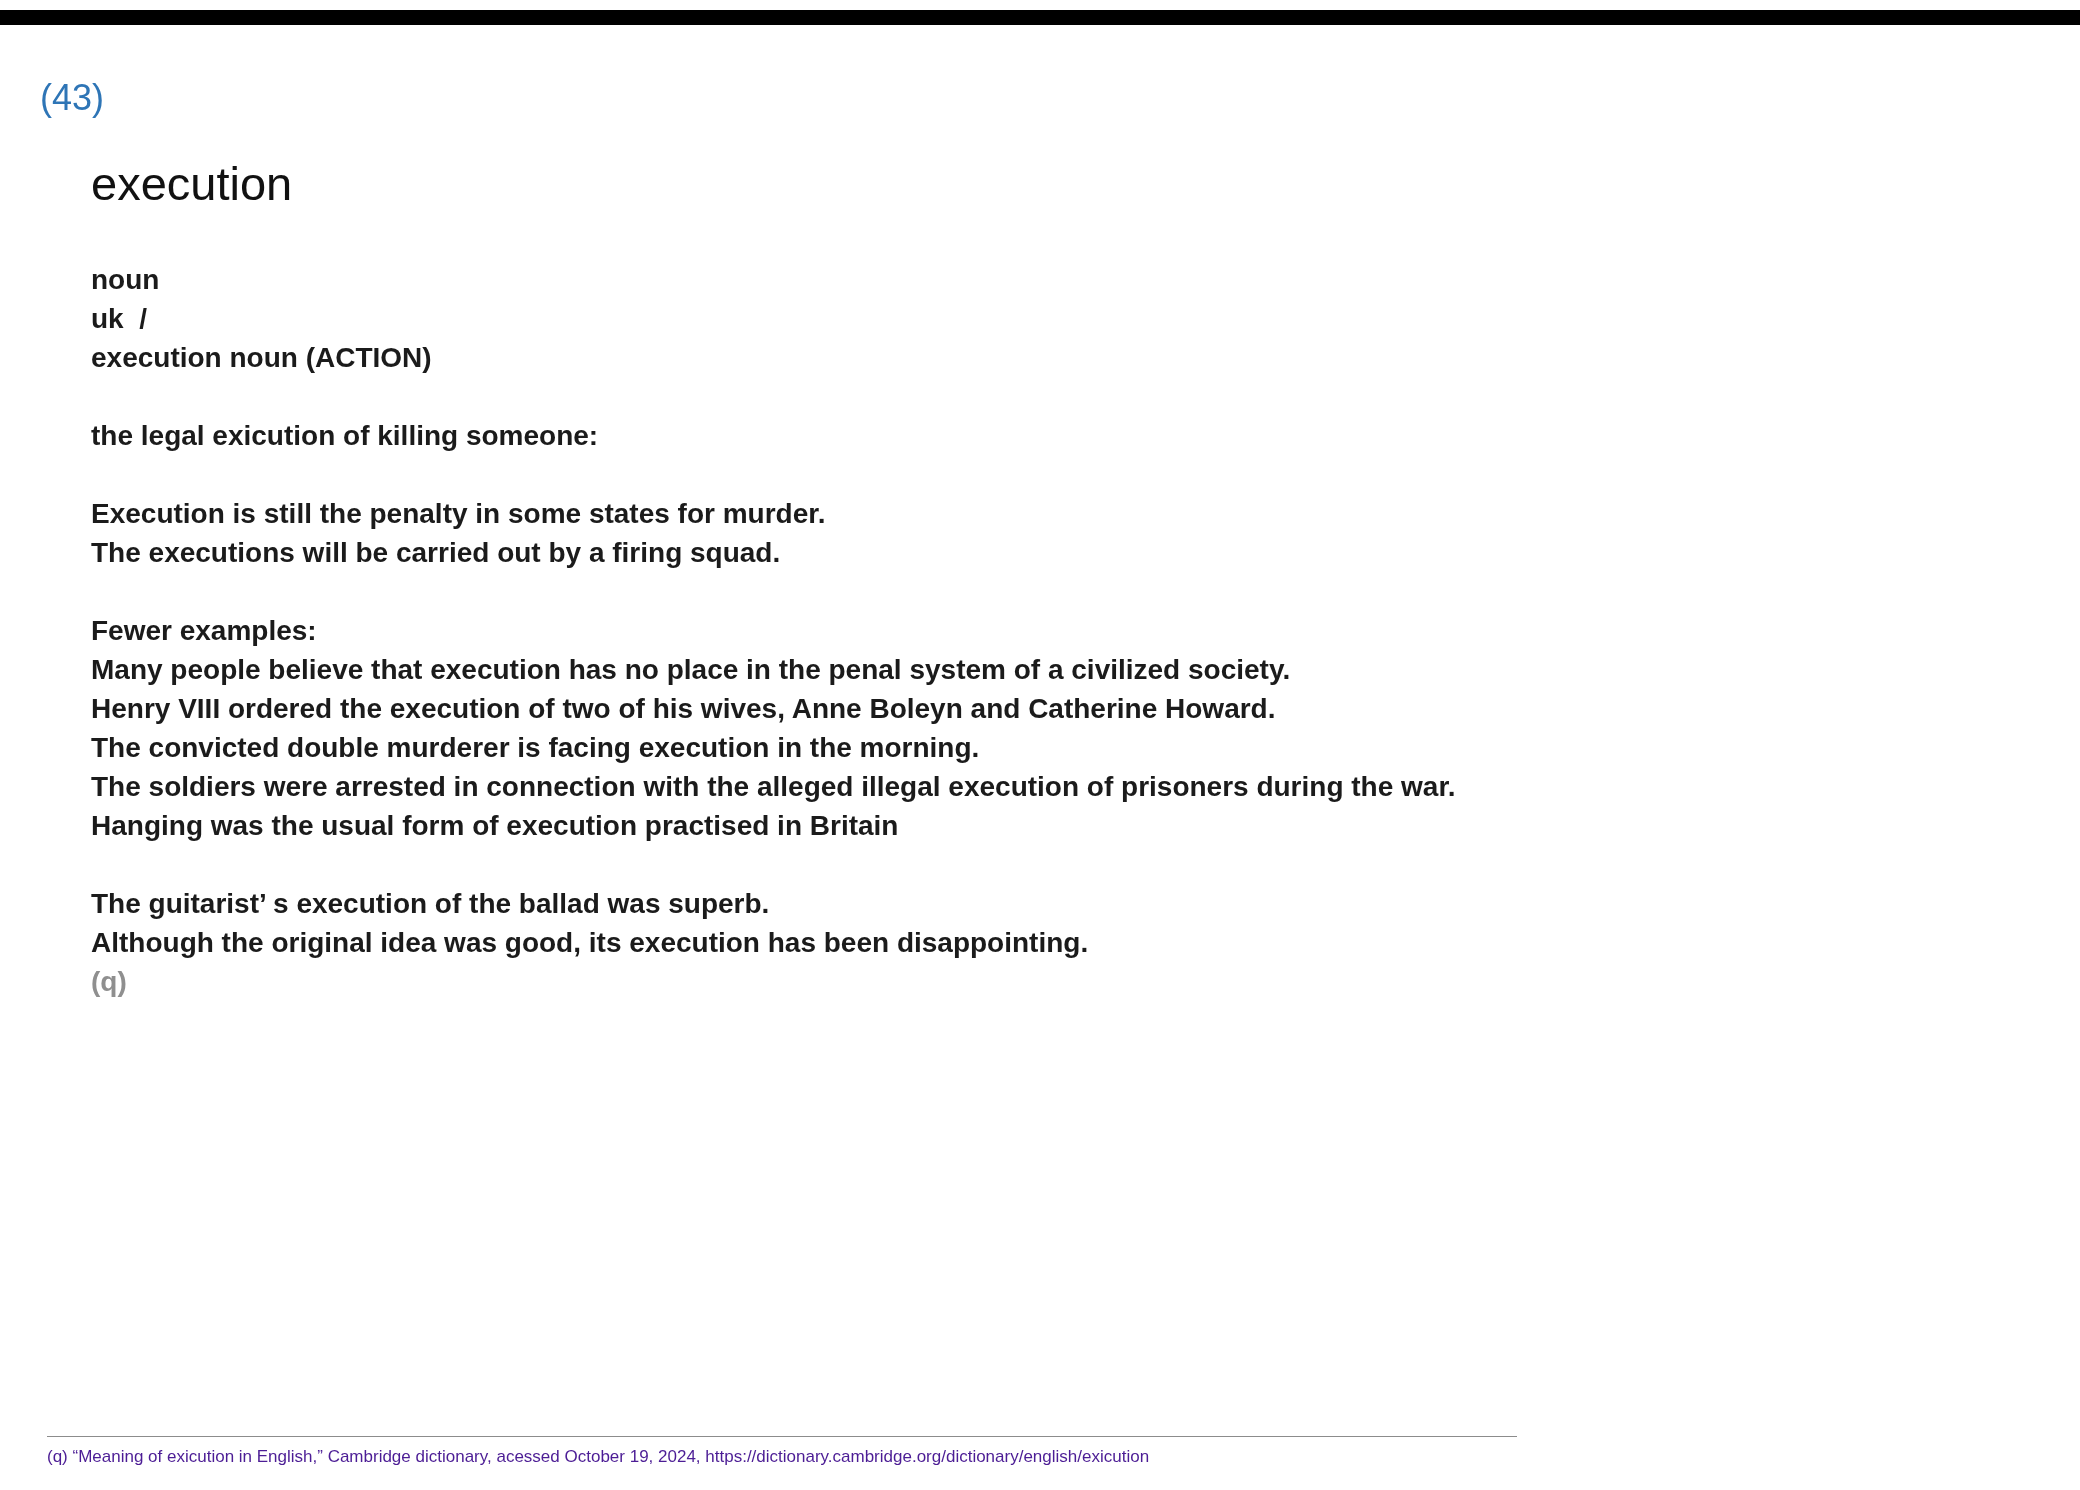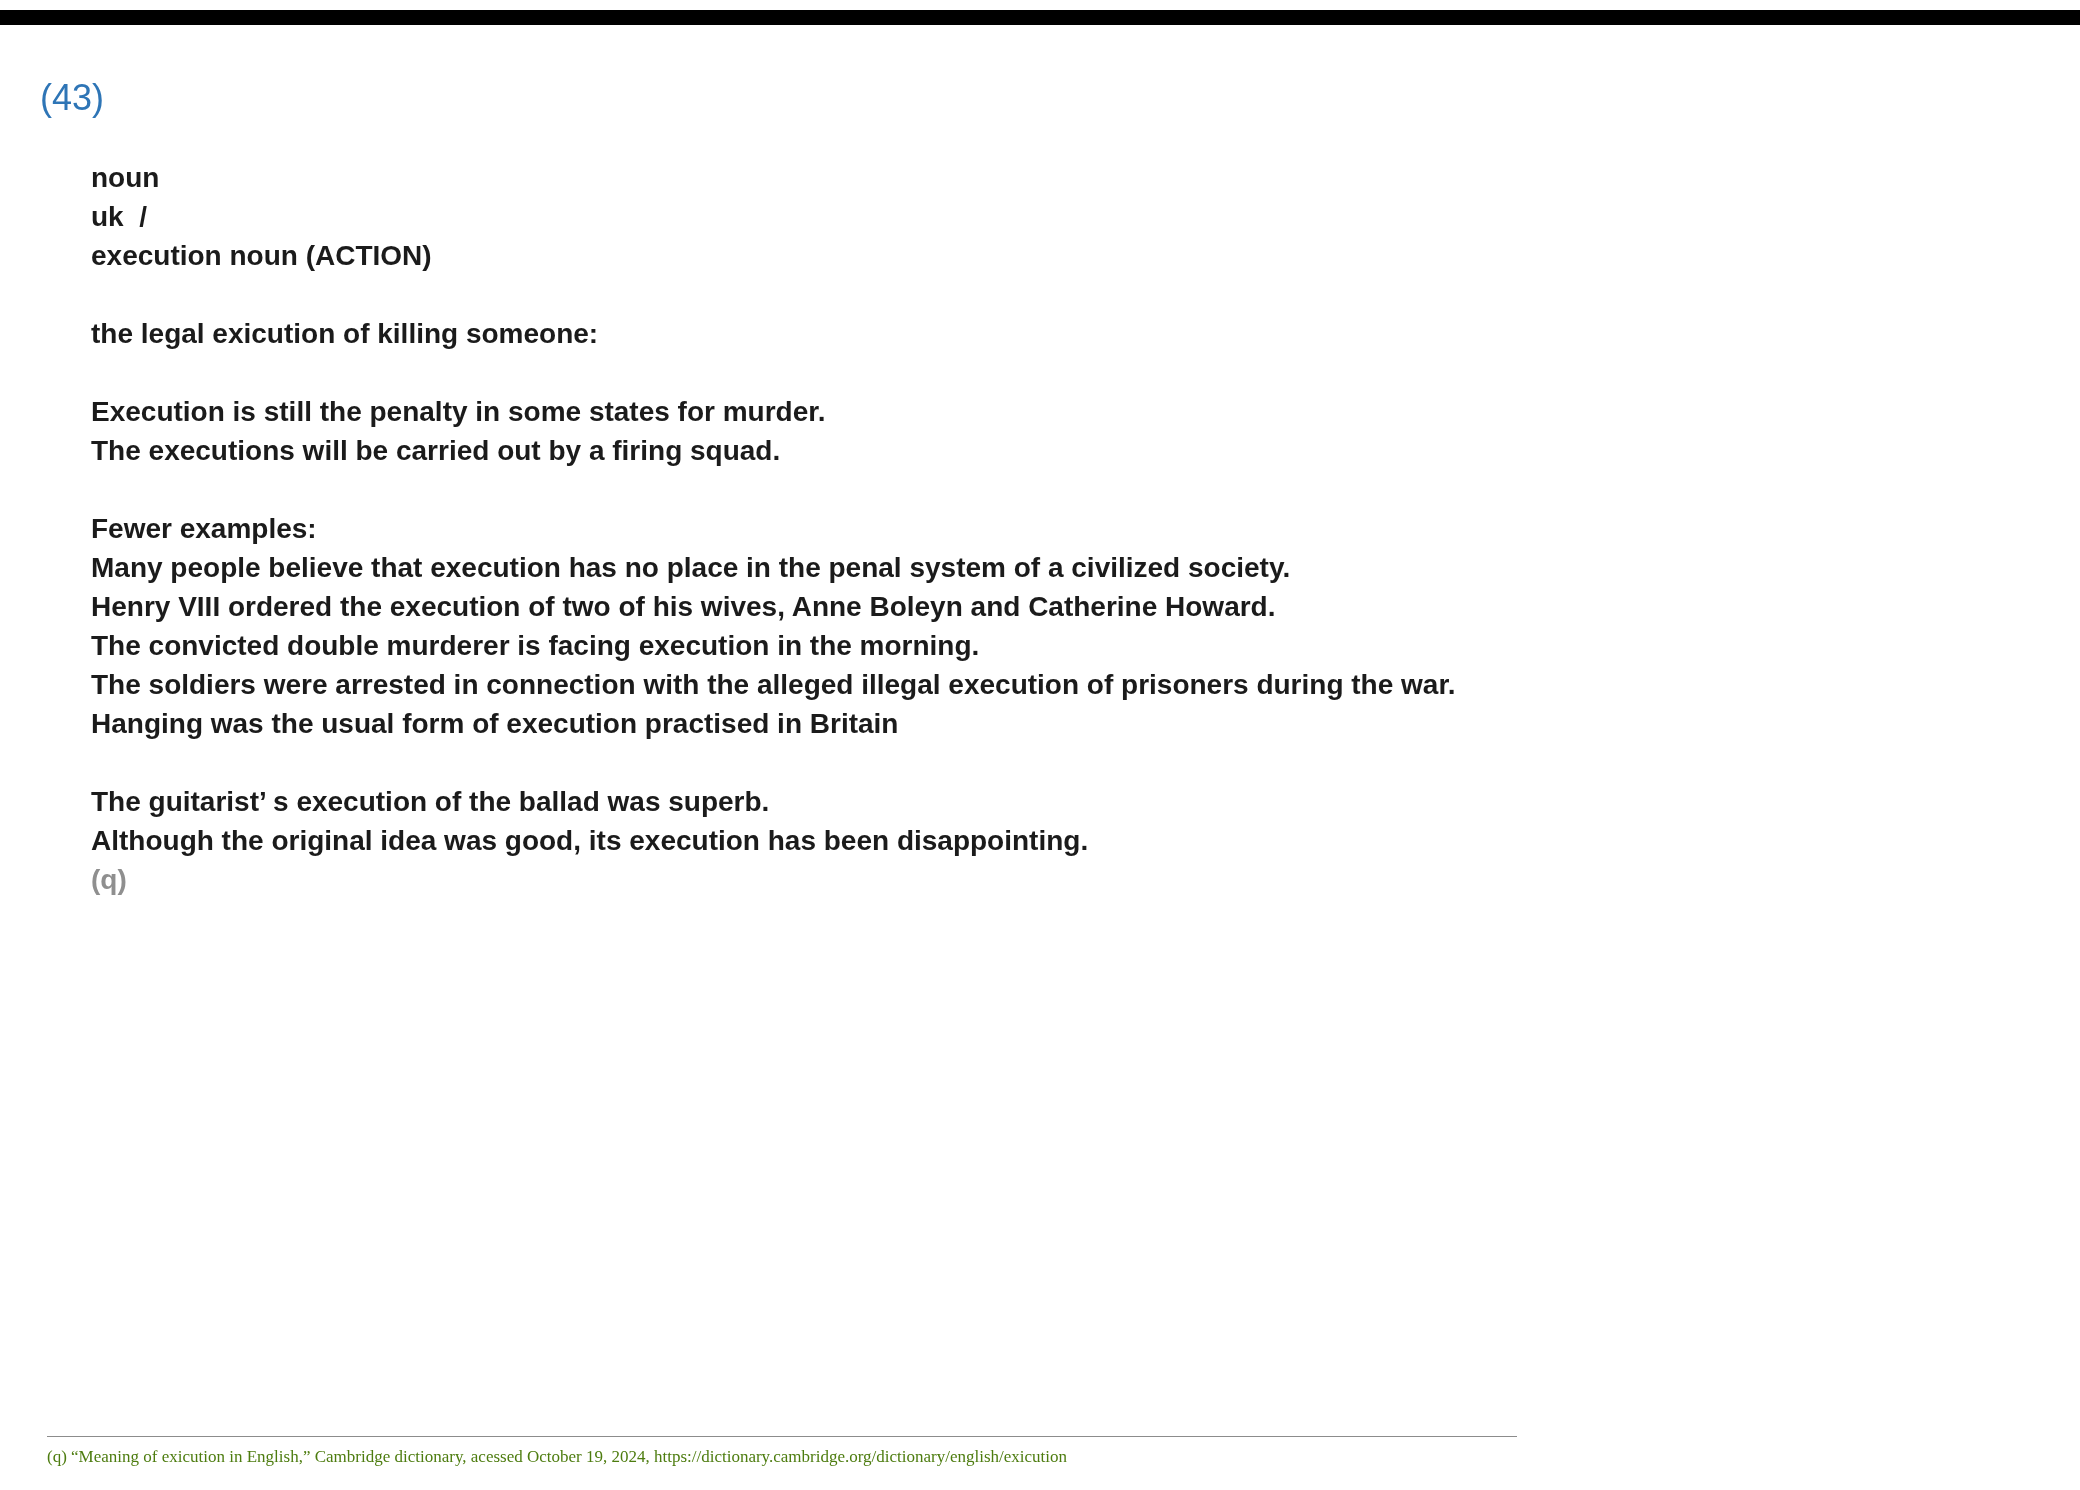--- a/index.html
+++ b/index.html
@@ -60,33 +60,33 @@
   .footnote-rule {
     border: none;
     border-top: 1px solid #8c8c8c;
     margin: 0;
     width: 1470px;
   }
   .footnote {
     font-size: 17px;
     line-height: 1.3;
     margin: 9px 0 0 0;
-    color: #4d7c0f;
-    font-family: Liberation Serif, serif;
+    color: #4c1d95;
   }
 </style>
 </head>
 <body>
 
 <div class="top-bar"></div>
 
 <div class="page-number" style="color:#2e75b6;margin-top:24px;">(43)</div>
 
 <main class="content">
 
+  <h1 class="headword">execution</h1>
 
   <p>noun</p>
 
   <p>uk  /</p>
 
   <p>execution noun (ACTION)</p>
 
   <p class="gap">the legal exicution of killing someone:</p>
 
   <p class="gap">Execution is still the penalty in some states for murder.</p>

